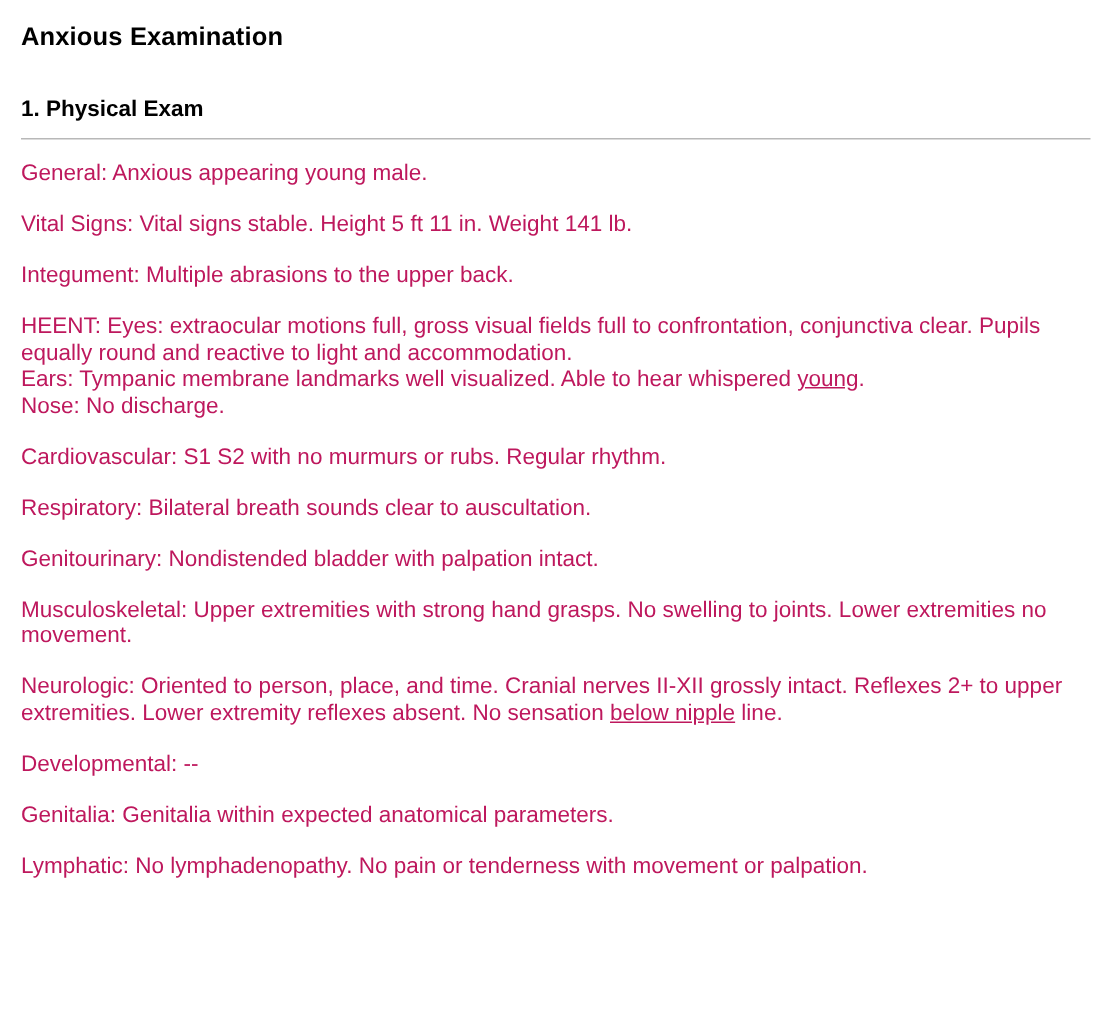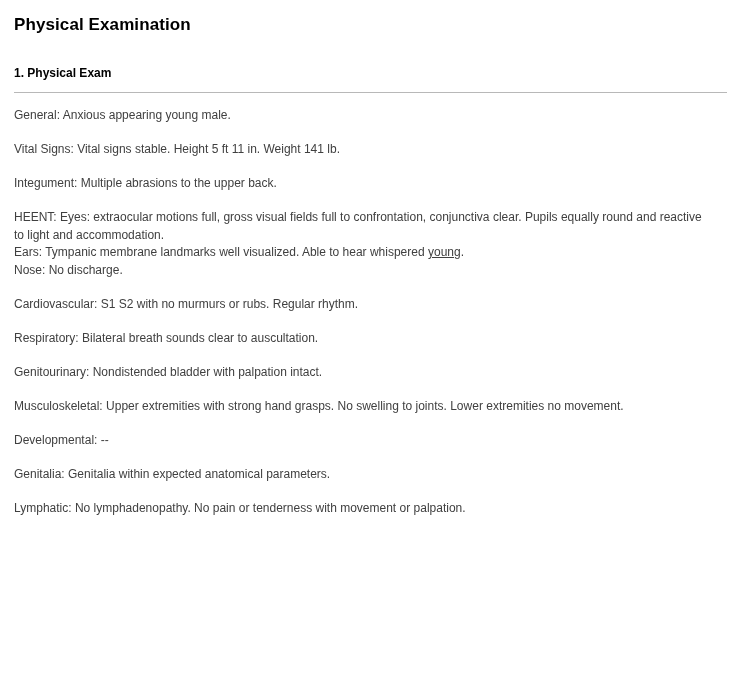--- a/index.html
+++ b/index.html
@@ -22,57 +22,57 @@
   .doc-title {
     font-size: 17px;
     font-weight: bold;
     color: #000000;
     margin: 0 0 0 0;
     padding: 0;
     line-height: 26px;
     letter-spacing: 0.1px;
   }
   .section-title {
-    font-size: 12px;
+    font-size: 15px;
     font-weight: bold;
     color: #000000;
     margin: 26px 0 0 0;
     line-height: 18px;
   }
   .rule {
     border: 0;
     border-top: 1px solid #b8b8b8;
     margin: 10px 0 0 0;
     width: 713px;
   }
   .entries {
     margin-top: 14px;
   }
   .entry {
-    font-size: 12px;
+    font-size: 15px;
     line-height: 17.5px;
-    color: #404040;
+    color: #be185d;
     margin-bottom: 16.5px;
     max-width: 700px;
   }
   .entry:last-child {
     margin-bottom: 12px;
   }
   .entry .line {
     display: block;
   }
   .u {
     text-decoration: underline;
   }
 </style>
 </head>
 <body>
 
 <div class="page">
-  <h1 class="doc-title">Physical Examination</h1>
+  <h1 class="doc-title">Anxious Examination</h1>
   <div class="section-title">1. Physical Exam</div>
   <hr class="rule">
   <div class="entries" id="entry-list">
       <div class="entry">
         <span class="line">General: Anxious appearing young male.</span>
       </div>
       <div class="entry">
         <span class="line">Vital Signs: Vital signs stable. Height 5 ft 11 in. Weight 141 lb.</span>
       </div>
       <div class="entry">
@@ -89,20 +89,23 @@
       <div class="entry">
         <span class="line">Respiratory: Bilateral breath sounds clear to auscultation.</span>
       </div>
       <div class="entry">
         <span class="line">Genitourinary: Nondistended bladder with palpation intact.</span>
       </div>
       <div class="entry">
         <span class="line">Musculoskeletal: Upper extremities with strong hand grasps. No swelling to joints. Lower extremities no movement.</span>
       </div>
       <div class="entry">
+        <span class="line">Neurologic: Oriented to person, place, and time. Cranial nerves II-XII grossly intact. Reflexes 2+ to upper extremities. Lower extremity reflexes absent. No sensation <span class="u">below nipple</span> line.</span>
+      </div>
+      <div class="entry">
         <span class="line">Developmental: --</span>
       </div>
       <div class="entry">
         <span class="line">Genitalia: Genitalia within expected anatomical parameters.</span>
       </div>
       <div class="entry">
         <span class="line">Lymphatic: No lymphadenopathy. No pain or tenderness with movement or palpation.</span>
       </div>
     </div>
 </div>

